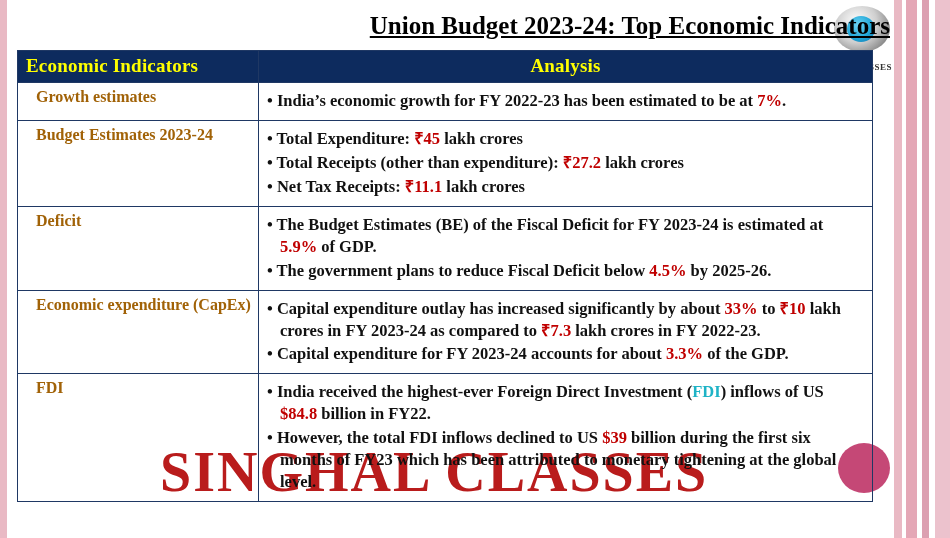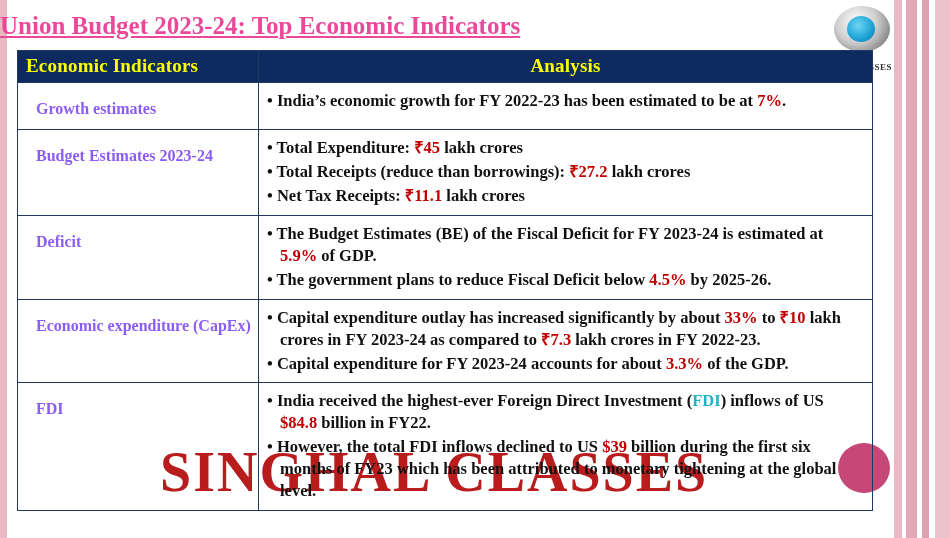--- a/index.html
+++ b/index.html
@@ -99,24 +99,24 @@
     border-radius: 50%;
     opacity: 0.92;
   }
 
   
   .title {
     position: absolute;
     top: 12px;
     left: 0;
     width: 890px;
-    text-align: left;
+    text-align: right;
     font-size: 25px;
     font-weight: bold;
-    color: #ec4899;
+    color: #000000;
     text-decoration: underline;
     font-family: "Liberation Serif", serif;
   }
 
   
   table.main {
     position: absolute;
     top: 50px;
     left: 17px;
     width: 856px;
@@ -133,24 +133,24 @@
     font-size: 19px;
     font-weight: bold;
     text-align: center;
     padding: 4px 0 5px 0;
     letter-spacing: 0.2px;
     margin-left: 27px;
   }
   th.col-ind { width: 232px; text-align: left; padding-left: 8px; }
 
   td.ind {
-    color: #8b5cf6;
+    color: #a16207;
     font-size: 16px;
     font-weight: bold;
-    padding: 16px 6px 10px 18px;
+    padding: 4px 6px 10px 18px;
     line-height: 1.25;
   }
 
   td.anl {
     padding: 5px 8px 6px 8px;
     font-size: 16.5px;
     color: #111111;
     line-height: 1.33;
     font-weight: bold;
   }
@@ -204,21 +204,21 @@
       <tr>
         <td class="ind">Growth estimates</td>
         <td class="anl">
           <span class="bullet">• <span>India’s economic growth for FY 2022-23 has been estimated to be at </span><span class="red">7%</span><span>.</span></span>
         </td>
       </tr>
       <tr>
         <td class="ind">Budget Estimates 2023-24</td>
         <td class="anl">
           <span class="bullet">• <span>Total Expenditure: </span><span class="red">₹45</span><span> lakh crores</span></span>
-          <span class="bullet">• <span>Total Receipts (reduce than borrowings): </span><span class="red">₹27.2</span><span> lakh crores</span></span>
+          <span class="bullet">• <span>Total Receipts (other than expenditure): </span><span class="red">₹27.2</span><span> lakh crores</span></span>
           <span class="bullet">• <span>Net Tax Receipts: </span><span class="red">₹11.1</span><span> lakh crores</span></span>
         </td>
       </tr>
       <tr>
         <td class="ind">Deficit</td>
         <td class="anl">
           <span class="bullet">• <span>The Budget Estimates (BE) of the Fiscal Deficit for FY 2023-24 is estimated at </span><span class="red">5.9%</span><span> of GDP.</span></span>
           <span class="bullet gap">• <span>The government plans to reduce Fiscal Deficit below </span><span class="red">4.5%</span><span> by 2025-26.</span></span>
         </td>
       </tr>

